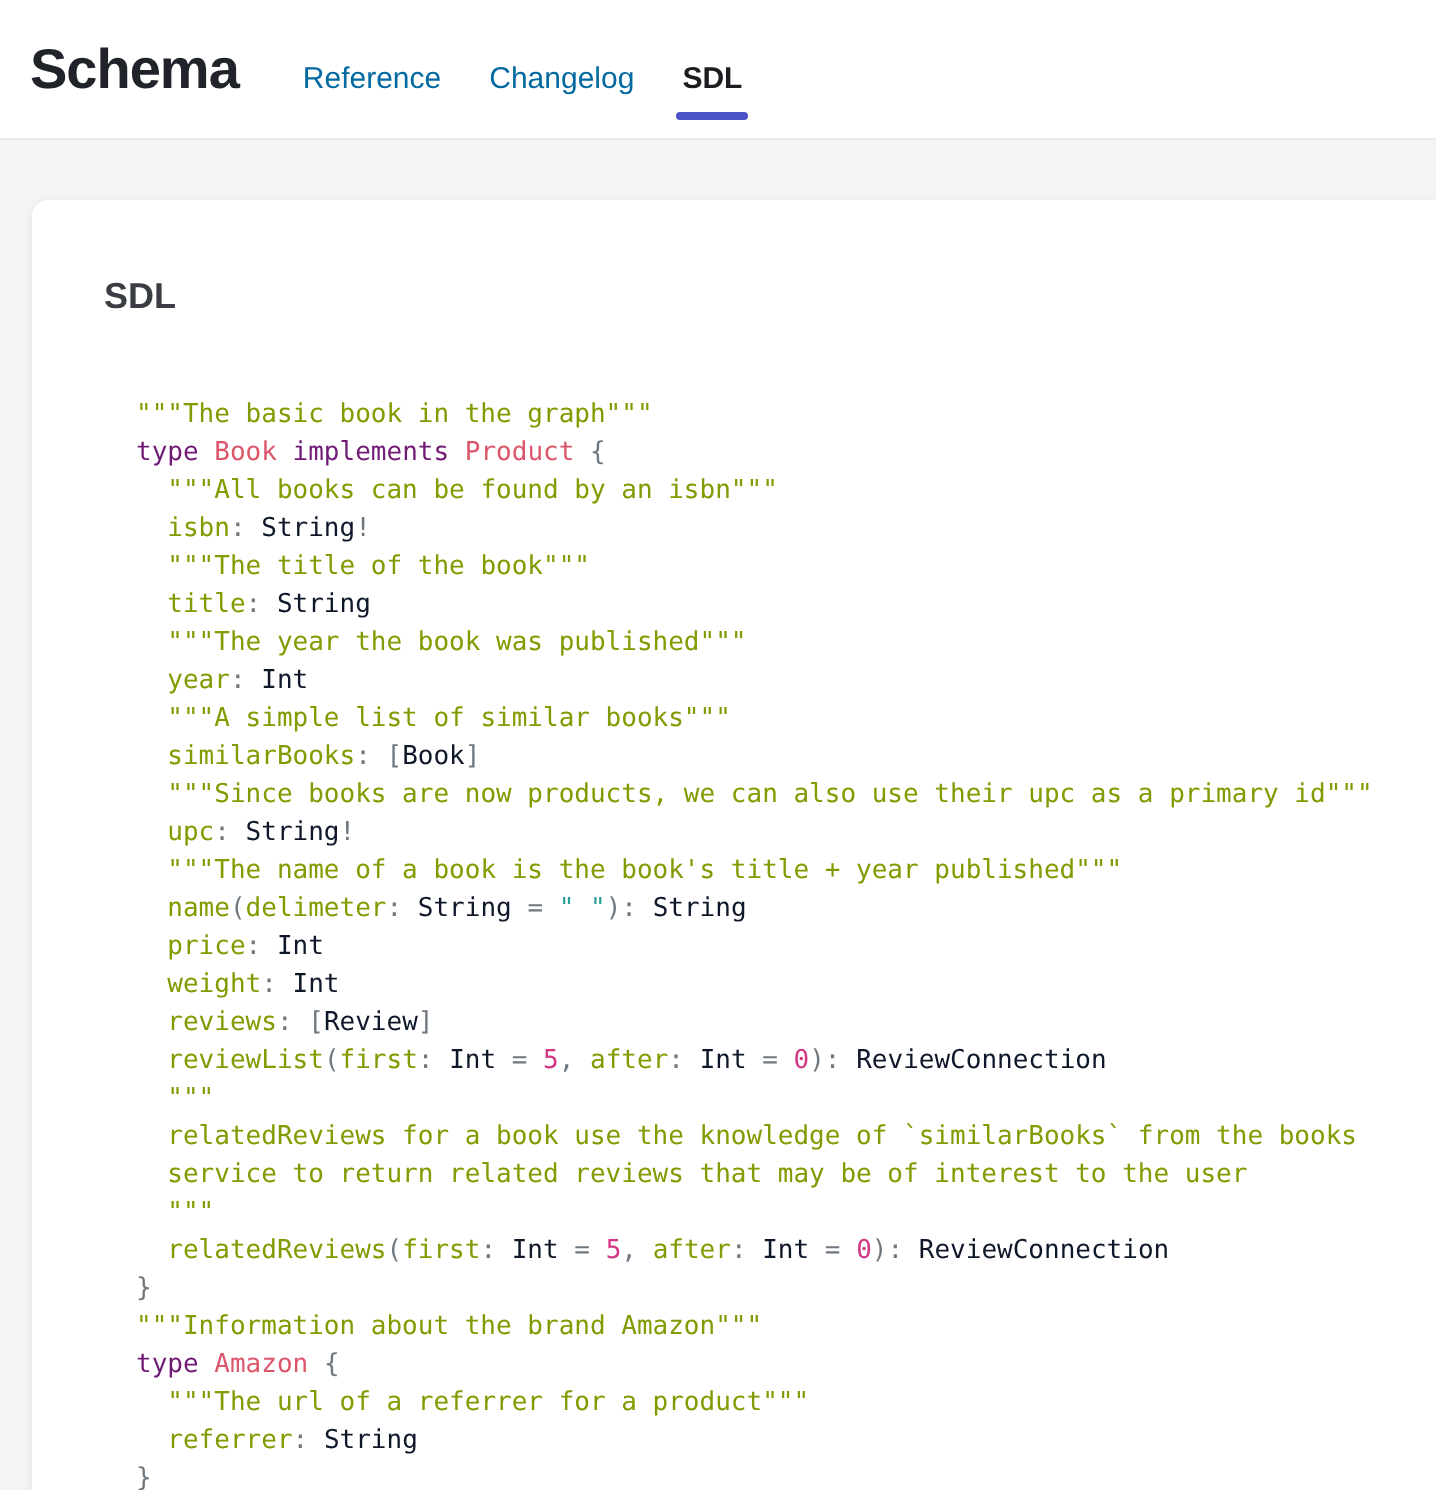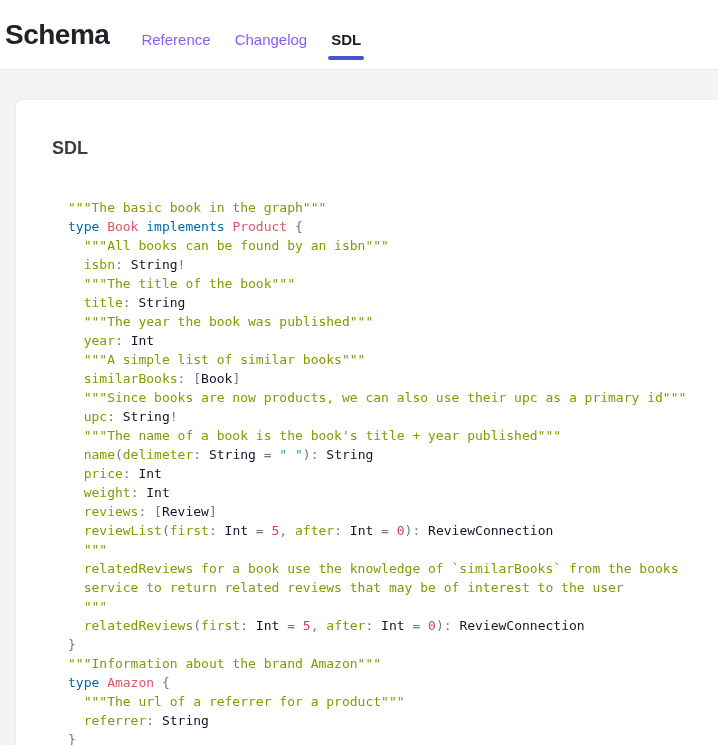--- a/index.html
+++ b/index.html
@@ -11,39 +11,39 @@
     font-family: "Liberation Sans", sans-serif;
   }
 
   
   .header {
     height: 70px;
     background: #ffffff;
     border-bottom: 1px solid #e8e9ec;
     display: flex;
     align-items: center;
-    padding: 0 5px;
+    padding: 0 15px;
     position: relative;
   }
   .page-title {
     margin: 0;
     font-size: 28px;
     font-weight: 700;
     color: #202329;
     letter-spacing: -0.5px;
   }
   .tab-bar {
     display: flex;
     gap: 24px;
     margin-left: 32px;
     margin-top: 10px;
   }
   .tab {
     font-size: 15px;
-    color: #8b5cf6;
+    color: #0369a1;
     cursor: pointer;
     position: relative;
     white-space: nowrap;
   }
   .tab.active {
     color: #1b1d21;
     font-weight: 700;
   }
   .tab-underline {
     position: absolute;
@@ -79,21 +79,21 @@
   
   .code {
     margin: 39px 0 0 16px;
     font-family: "DejaVu Sans Mono", "Liberation Mono", monospace;
     font-size: 13px;
     line-height: 19px;
   }
   .code-line { white-space: pre; height: 19px; }
   .tok-doc { color: #859900; }
   .tok-fld { color: #859900; }
-  .tok-kw  { color: #0369a1; }
+  .tok-kw  { color: #701a75; }
   .tok-cls { color: #dc566b; }
   .tok-typ { color: #0f172a; }
   .tok-pun { color: #70787f; }
   .tok-str { color: #2aa198; }
   .tok-num { color: #d33682; }
   .tok-pln { color: #3b3e45; }
 </style>
 </head>
 <body>
 

